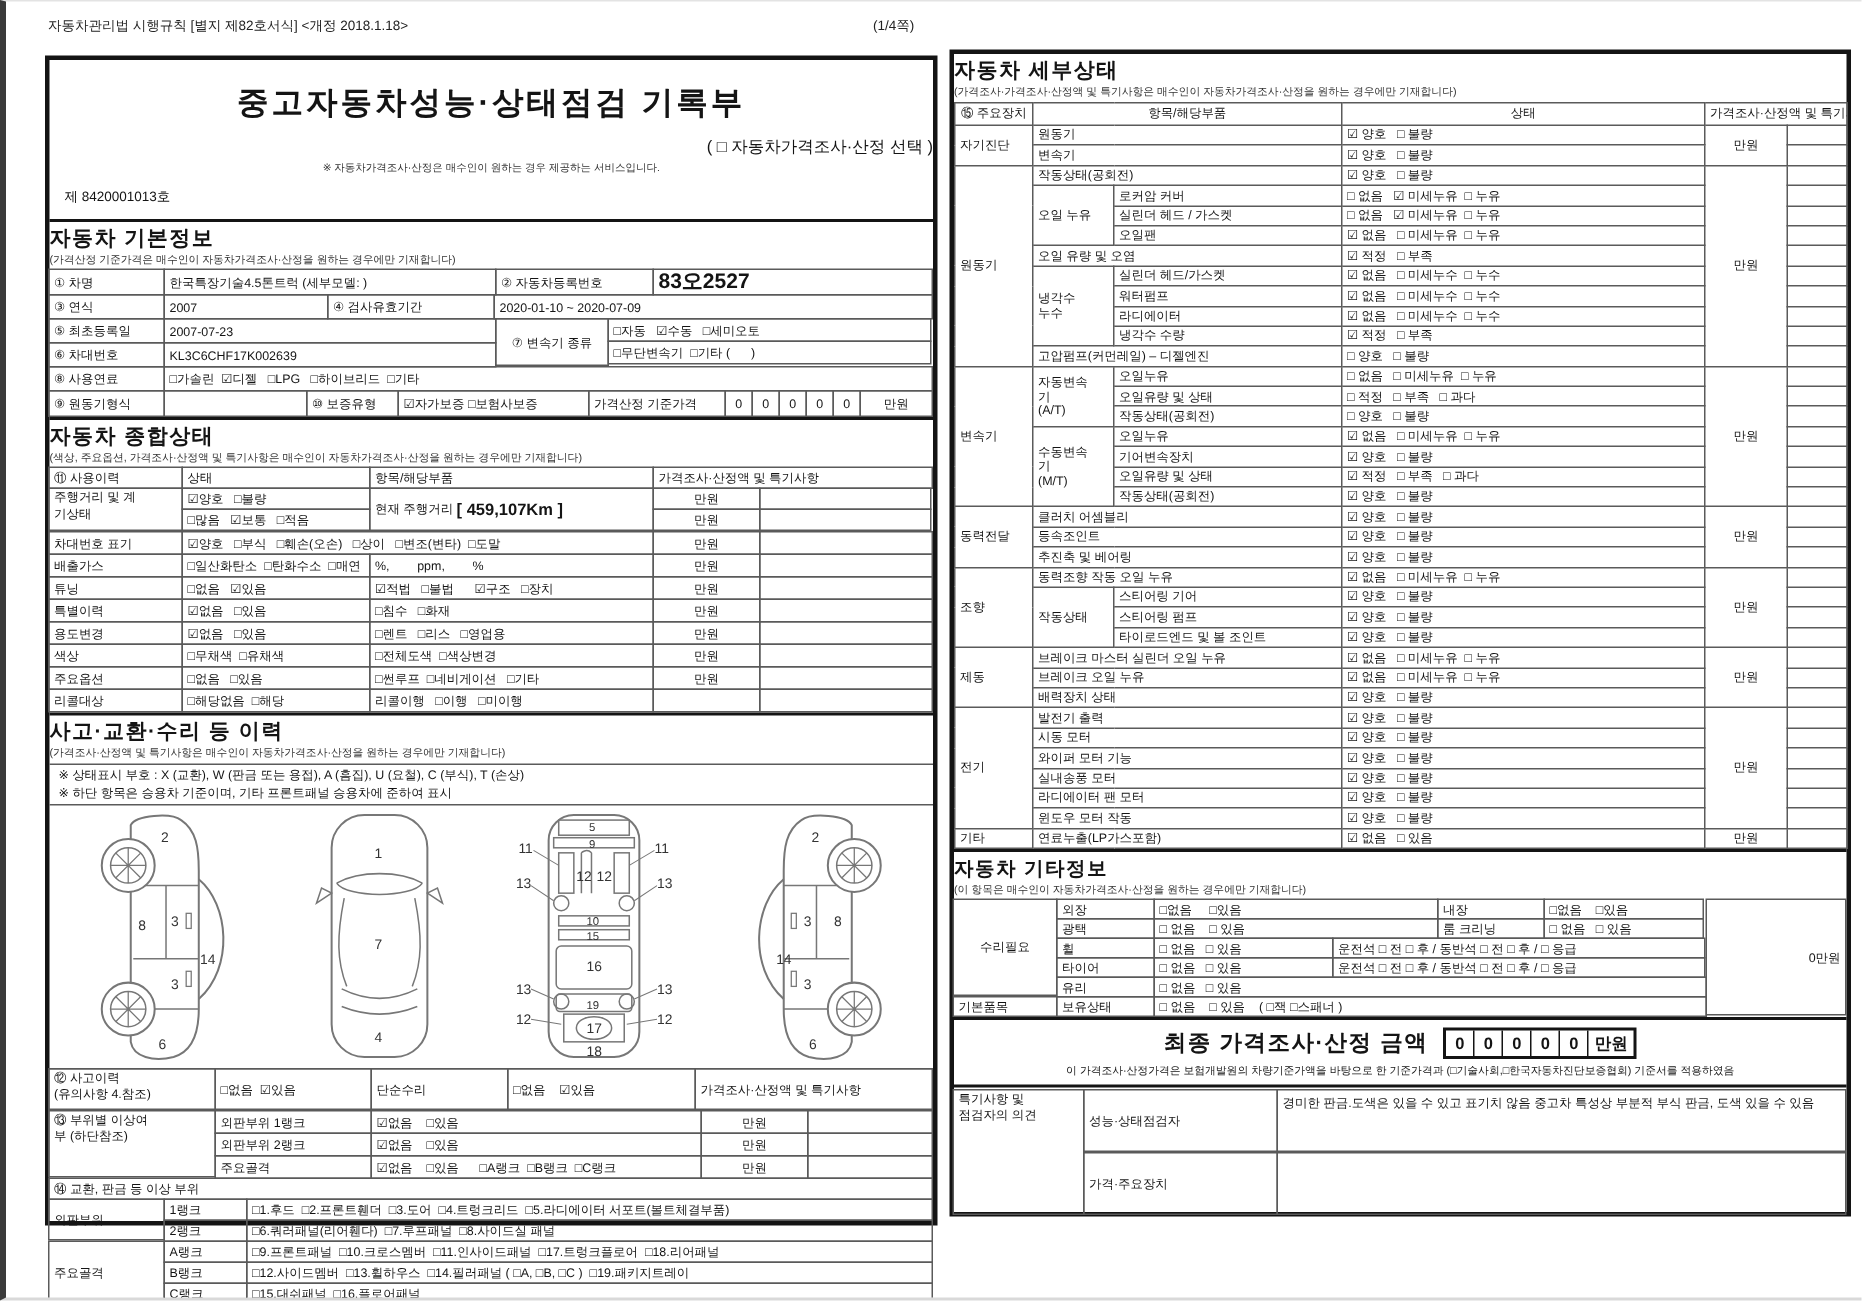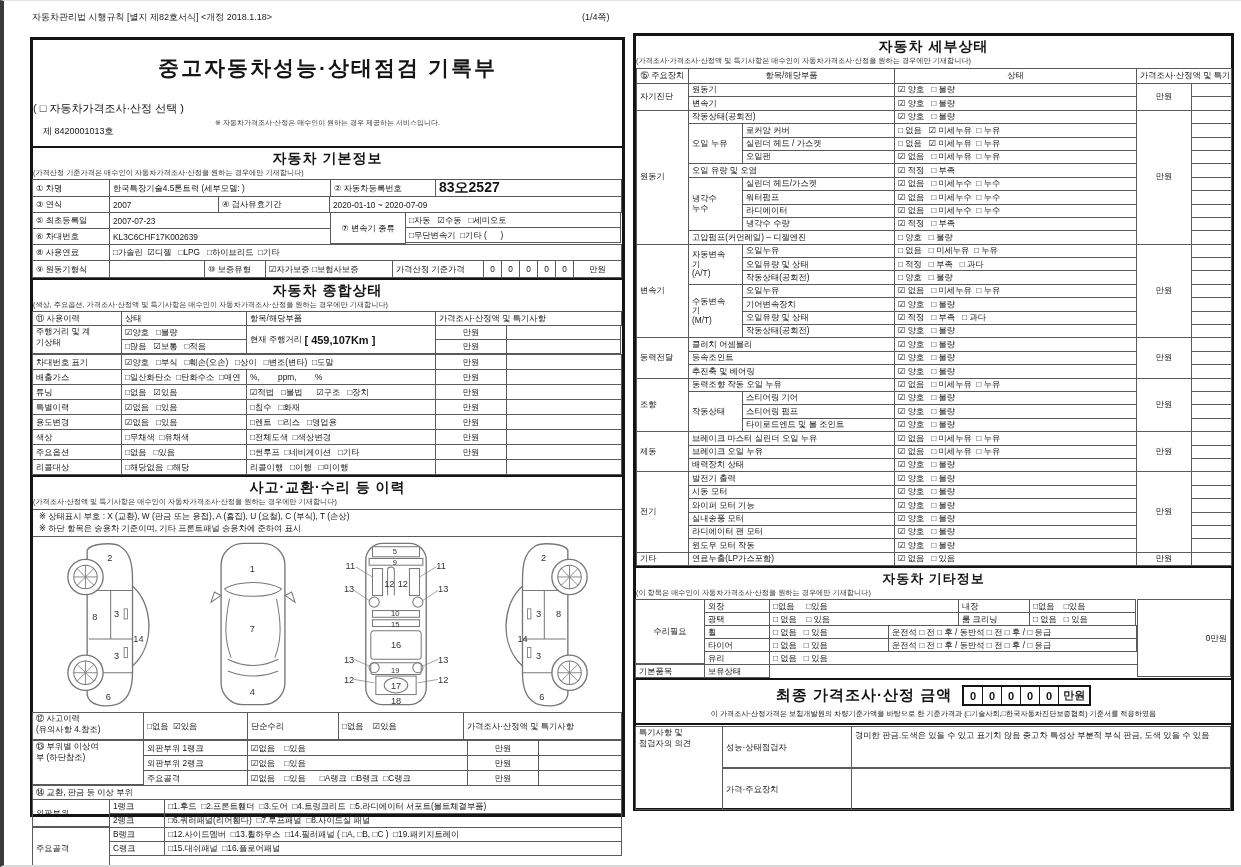--- a/index.html
+++ b/index.html
@@ -5,40 +5,40 @@
   html,body{margin:0;padding:0}
   body{width:1241px;height:867px;background:#fff;position:relative;overflow:hidden;
        font-family:"Liberation Sans","DejaVu Sans",sans-serif;color:#141414;
        border-left:4px solid #3a3a3a;border-bottom:2px solid #d9d9d9;border-top:1px solid #e3e3e3;box-sizing:border-box}
   .hdr{position:absolute;top:10px;font-size:9px;color:#222;white-space:pre}
   .page{position:absolute;border:3px solid #141414;background:#fff;box-sizing:border-box}
   #pageL{left:26px;top:36px;width:595px;height:780px}
   #pageR{left:629px;top:32px;width:601px;height:778px}
   .sec{border-bottom:2px solid #141414;position:relative}
   .sec:last-child{border-bottom:none}
-  .sec-title{font-size:14px;font-weight:bold;text-align:center;padding-top:2px;letter-spacing:1px}
+  .sec-title{font-size:14px;font-weight:bold;text-align:left;padding-top:2px;letter-spacing:1px}
   .sec-sub{font-size:7.2px;text-align:left;color:#333;padding-bottom:2px;white-space:pre}
   
   .fr{display:flex}
   .fc{border:1px solid #5a5a5a;margin:-1px 0 0 -1px;padding:0 3px;display:flex;align-items:center;
       white-space:pre;overflow:hidden;font-size:8.3px;box-sizing:border-box;flex:0 0 auto}
   .ct{justify-content:center;text-align:right}
   .col{display:flex;flex-direction:column;flex:0 0 auto}
   .grow{flex:1 1 auto}
   .b{font-weight:bold}
   
   table{border-collapse:collapse;table-layout:fixed;width:595px}
   td{border:1px solid #5a5a5a;font-size:8.3px;padding:0 3px;line-height:1.15;vertical-align:middle;
      overflow:hidden;white-space:pre}
   .dr td{height:12.4px}
   .hd td{font-size:8.3px;text-align:center;height:14px}
   .price{ text-align:center}
   .titleblock{height:92px;position:relative;border-bottom:2px solid #141414}
   .doc-title{font-size:21px;font-weight:bold;text-align:center;margin-top:14px;letter-spacing:2px}
-  .doc-select{font-size:11px;text-align:left;margin-top:19px}
+  .doc-select{font-size:11px;text-align:right;margin-top:8px}
   .doc-no{position:absolute;left:10px;bottom:8px;font-size:9px}
   .doc-notice{font-size:7px;text-align:center;color:#333;margin-top:2px}
   svg text{font-size:11px;fill:#333;font-family:"Liberation Sans",sans-serif}
   svg{display:block}
   .dia-wrap{display:flex;justify-content:space-around;align-items:center;height:176px;border-bottom:1px solid #5a5a5a;margin-top:-1px}
   .wrap2{white-space:pre-wrap !important;align-items:flex-start !important;line-height:1.3}
 </style>
 </head>
 <body>
 
@@ -334,20 +334,24 @@
         <div class="fr" style="height:14px">
           <div class="fc" style="width:56px">2랭크</div>
           <div class="fc grow">□6.쿼러패널(리어휀다)  □7.루프패널  □8.사이드실 패널</div>
         </div>
       </div>
     </div>
     <div class="fr" style="height:42px">
       <div class="fc" style="width:78px;height:42px">주요골격</div>
       <div class="col grow">
         <div class="fr" style="height:14px">
+          <div class="fc" style="width:56px">A랭크</div>
+          <div class="fc grow">□9.프론트패널  □10.크로스멤버  □11.인사이드패널  □17.트렁크플로어  □18.리어패널</div>
+        </div>
+        <div class="fr" style="height:14px">
           <div class="fc" style="width:56px">B랭크</div>
           <div class="fc grow">□12.사이드멤버  □13.휠하우스  □14.필러패널 ( □A, □B, □C )  □19.패키지트레이</div>
         </div>
         <div class="fr" style="height:14px">
           <div class="fc" style="width:56px">C랭크</div>
           <div class="fc grow">□15.대쉬패널  □16.플로어패널</div>
         </div>
       </div>
     </div>
   </div>
@@ -624,20 +628,21 @@
             </div>
             <div class="fr" style="height:13px">
               <div class="fc" style="width:66px">유리</div>
               <div class="fc" style="width:369px">□ 없음   □ 있음</div>
             </div>
           </div>
         </div>
         <div class="fr" style="height:13px">
           <div class="fc" style="width:70px">기본품목</div>
           <div class="fc" style="width:66px">보유상태</div>
+          <div class="fc" style="width:369px">□ 없음    □ 있음    ( □잭 □스패너 )</div>
         </div>
       </div>
       <div class="fc grow ct" style="height:78px;justify-content:flex-end">0만원</div>
     </div>
   </div>
 
   <div class="sec">
     <div style="display:flex;justify-content:center;align-items:center;gap:10px;padding-top:5px">
       <span class="b" style="font-size:15px;letter-spacing:1px">최종 가격조사·산정 금액</span>
       <span style="display:flex;border:2px solid #141414">

